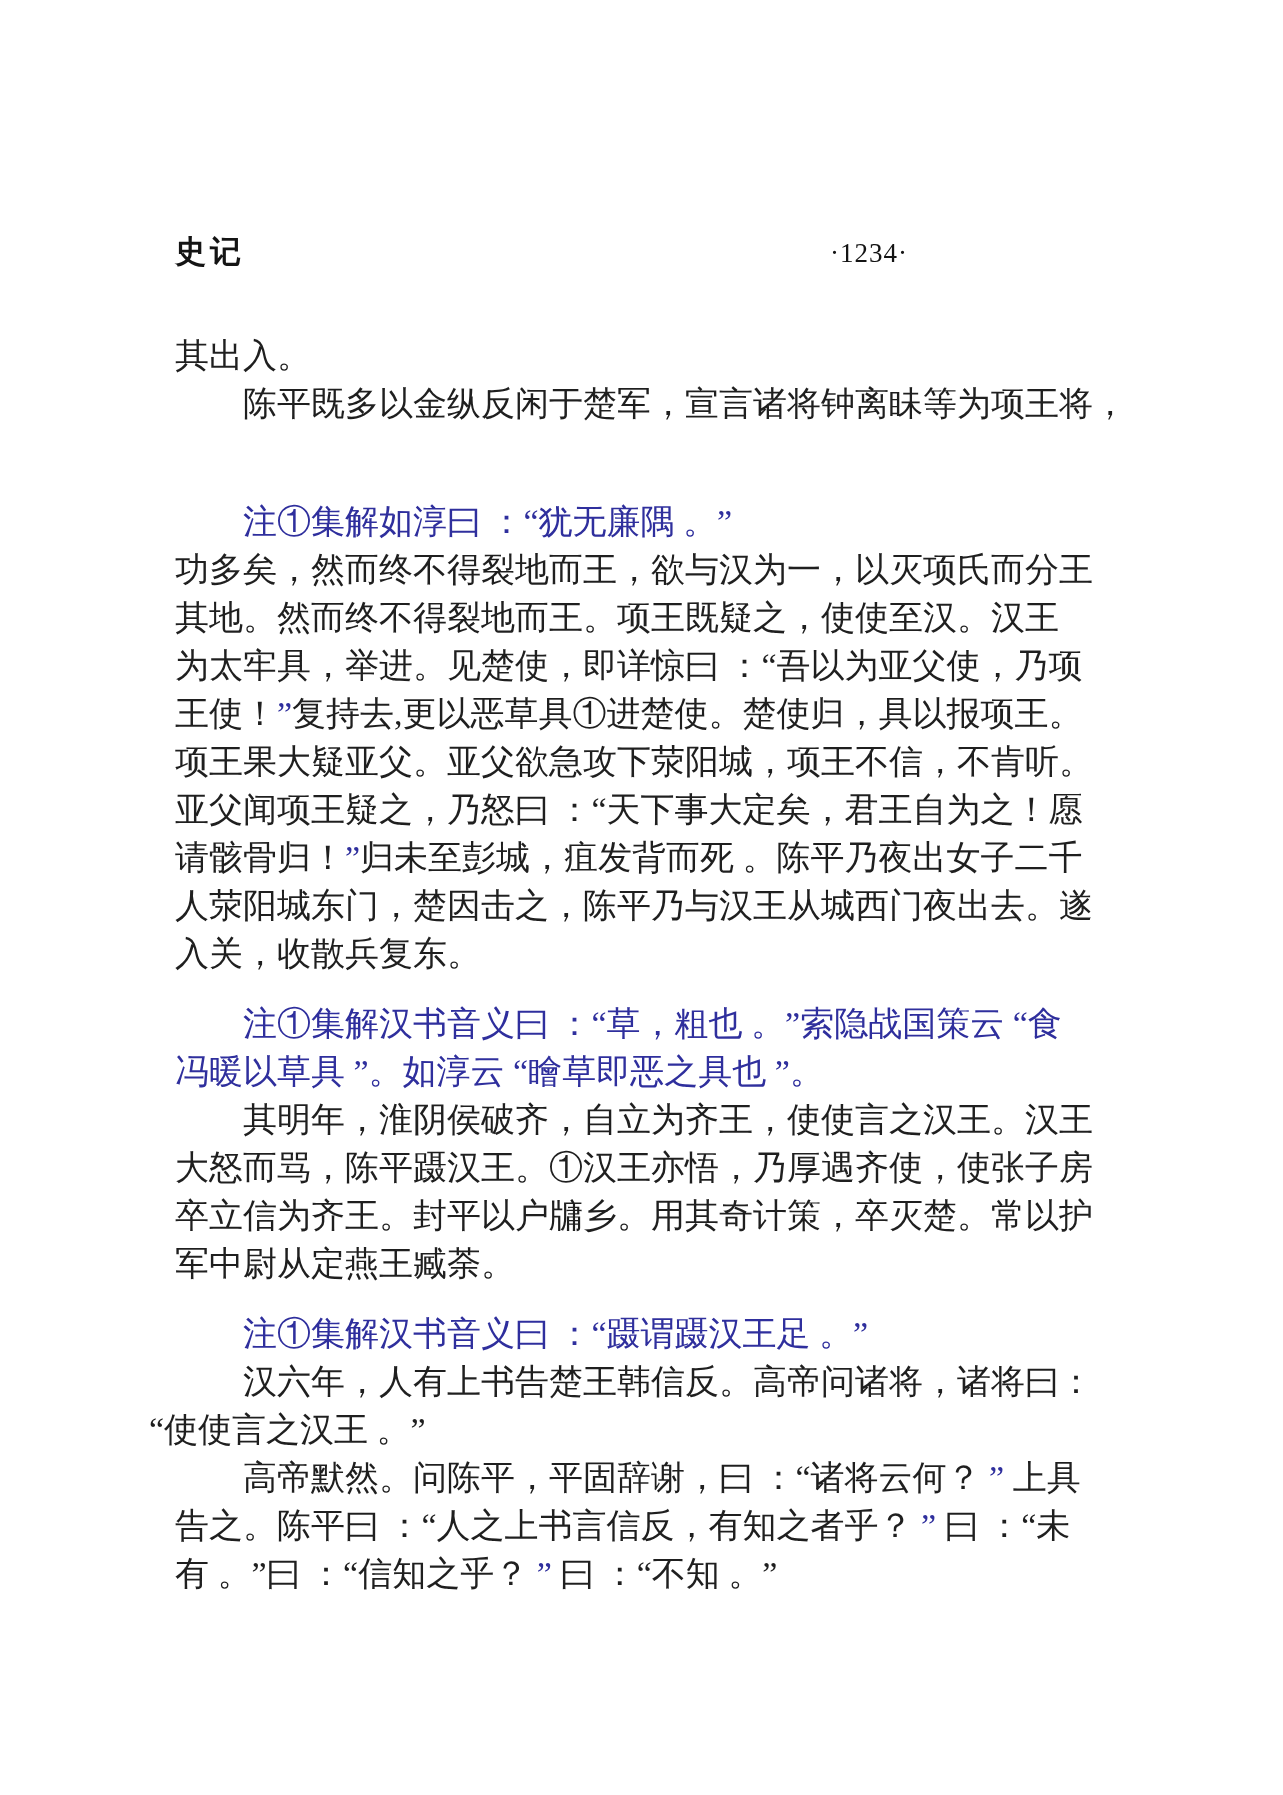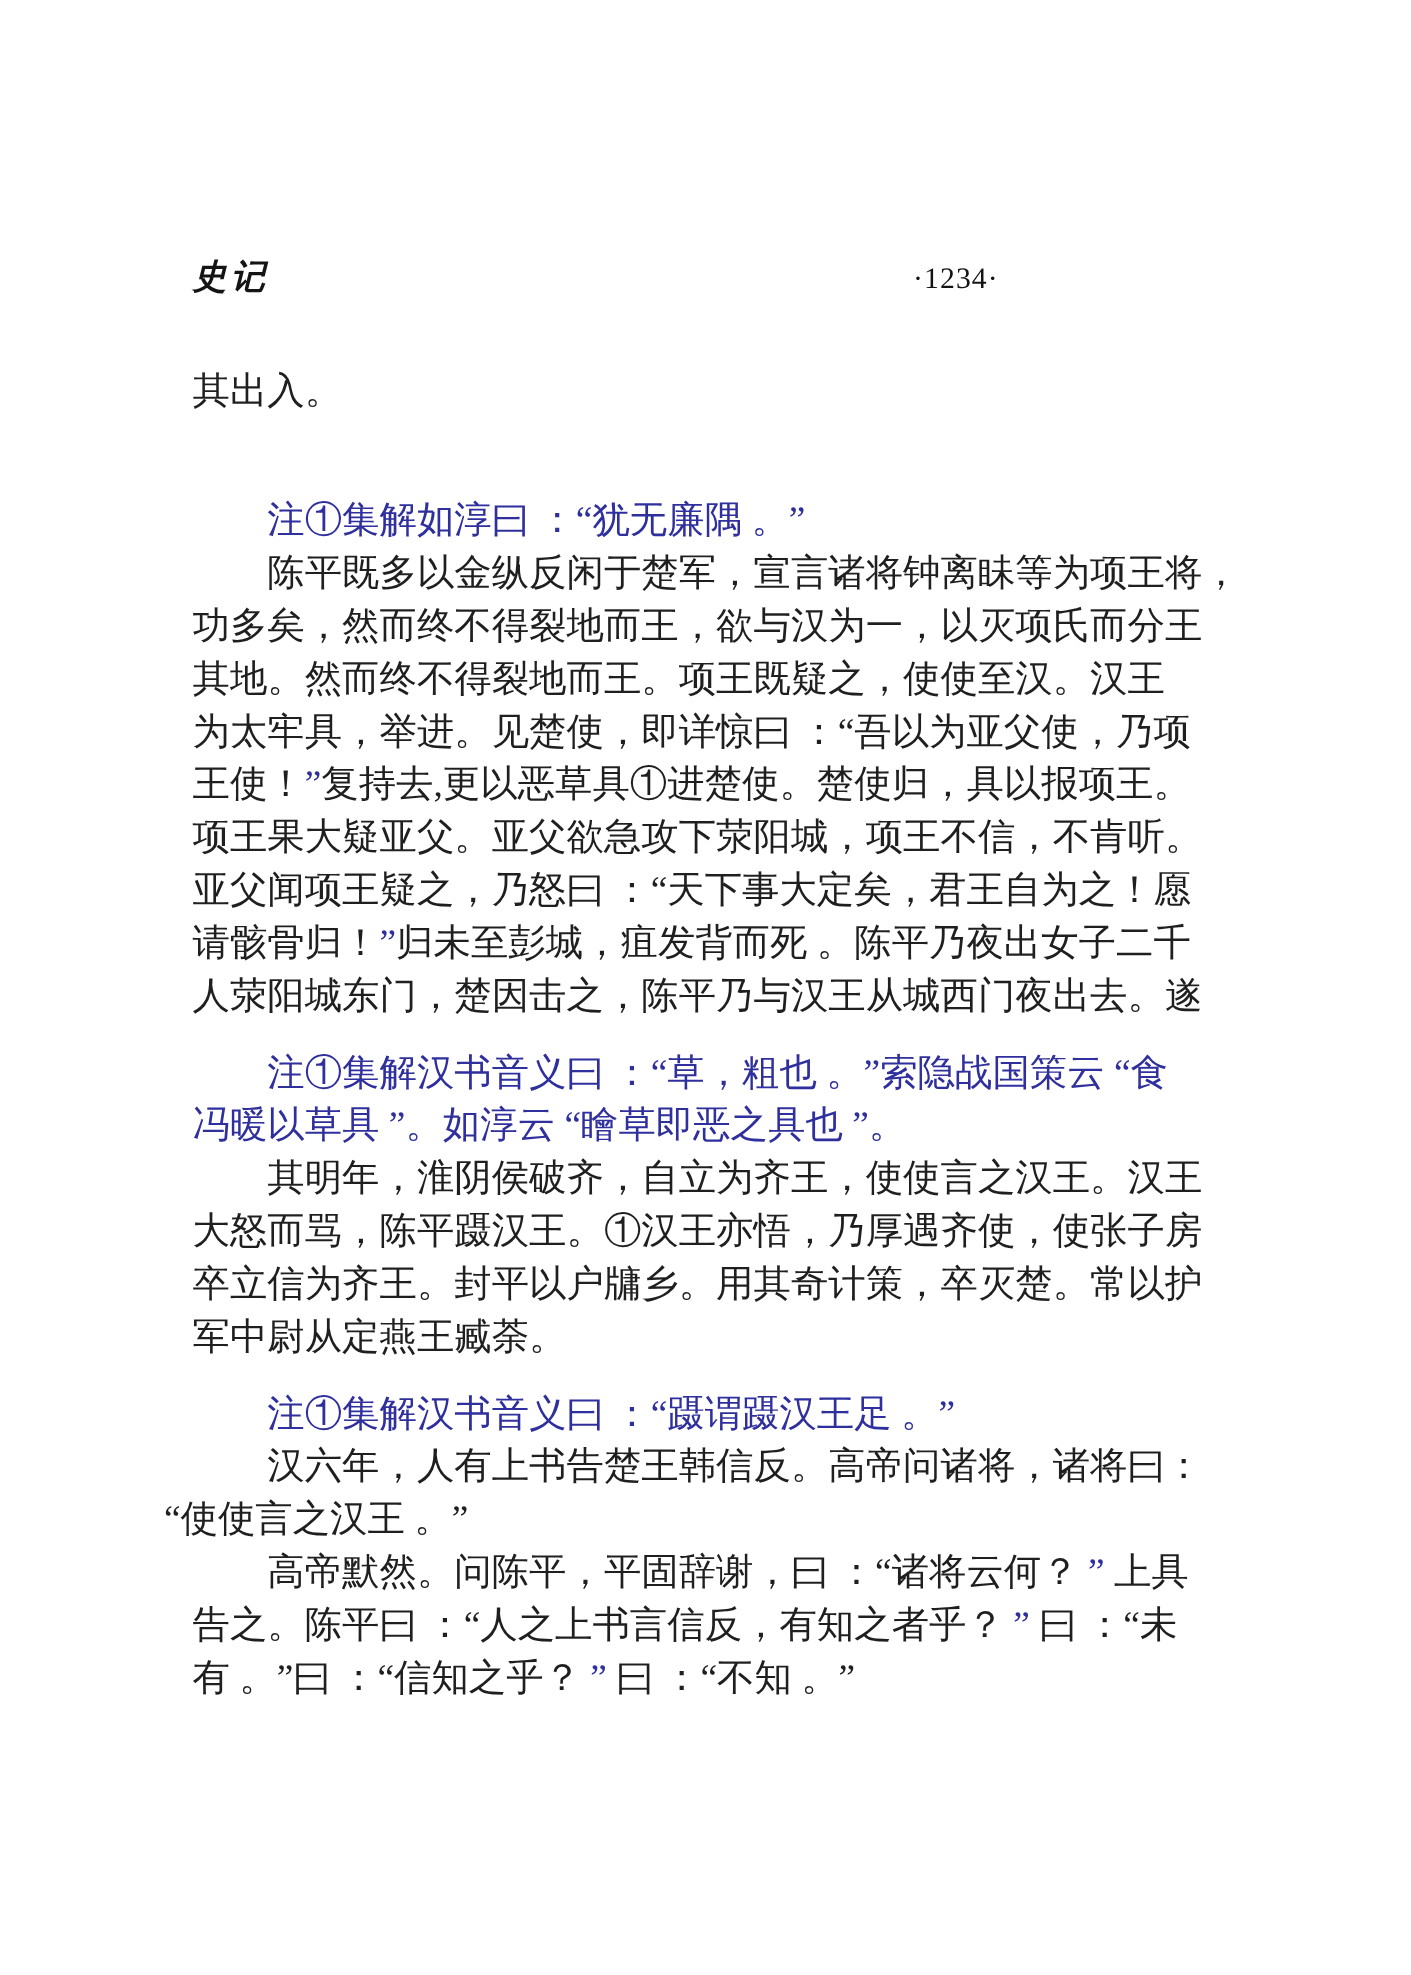--- a/index.html
+++ b/index.html
@@ -5,21 +5,21 @@
   html,body{margin:0;padding:0;background:#ffffff;}
   .page{
     position:relative;
     width:1283px;height:1795px;
     background:#ffffff;
     overflow:hidden;
     font-family:"Liberation Serif","DejaVu Serif",serif;
   }
   .book-title{
     position:absolute;left:175px;top:231px;
-    font-size:31px;font-style:italic;font-weight:bold;
+    font-size:31px;font-weight:bold;
     color:#141414;letter-spacing:4px;
   }
   .page-number{
     position:absolute;left:830px;top:238px;width:100px;
     font-size:27px;color:#141414;text-align:left;letter-spacing:1px;
   }
   .body-text{
     position:absolute;left:175px;top:332px;width:965px;
     font-size:34px;line-height:48px;
     color:#1f1f1f;
@@ -31,30 +31,31 @@
   .c-blue{color:#2f2f9d;}
 </style>
 </head>
 <body>
 
 <div class="page">
   <div class="book-title">史记</div>
   <div class="page-number">·1234·</div>
   <main class="body-text">
       <div class="line"><span class="c-ink">其出入。</span></div>
+      <div class="line ind"><span class="c-ink">陈平既多以金纵反闲于楚军，宣言诸将钟离眛等为项王将，</span></div>
       <div class="line ind" style="margin-top: 70px;"><span class="c-blue">注①集解如淳曰 ：“犹无廉隅 。”</span></div>
-      <div class="line ind"><span class="c-ink">陈平既多以金纵反闲于楚军，宣言诸将钟离眛等为项王将，</span></div>
       <div class="line"><span class="c-ink">功多矣，然而终不得裂地而王，欲与汉为一，以灭项氏而分王</span></div>
       <div class="line"><span class="c-ink">其地。然而终不得裂地而王。项王既疑之，使使至汉。汉王</span></div>
       <div class="line"><span class="c-ink">为太牢具，举进。见楚使，即详惊曰 ：“吾以为亚父使，乃项</span></div>
       <div class="line"><span class="c-ink">王使！</span><span class="c-blue">”</span><span class="c-ink">复持去,更以恶草具①进楚使。楚使归，具以报项王。</span></div>
       <div class="line"><span class="c-ink">项王果大疑亚父。亚父欲急攻下荥阳城，项王不信，不肯听。</span></div>
       <div class="line"><span class="c-ink">亚父闻项王疑之，乃怒曰 ：“天下事大定矣，君王自为之！愿</span></div>
       <div class="line"><span class="c-ink">请骸骨归！</span><span class="c-blue">”</span><span class="c-ink">归未至彭城，疽发背而死 。陈平乃夜出女子二千</span></div>
       <div class="line"><span class="c-ink">人荥阳城东门，楚因击之，陈平乃与汉王从城西门夜出去。遂</span></div>
+      <div class="line"><span class="c-ink">入关，收散兵复东。</span></div>
       <div class="line ind" style="margin-top: 22px;"><span class="c-blue">注①集解汉书音义曰 ：“草，粗也 。”索隐战国策云 “食</span></div>
       <div class="line"><span class="c-blue">冯暖以草具 ”。如淳云 “瞺草即恶之具也 ”。</span></div>
       <div class="line ind"><span class="c-ink">其明年，淮阴侯破齐，自立为齐王，使使言之汉王。汉王</span></div>
       <div class="line"><span class="c-ink">大怒而骂，陈平蹑汉王。①汉王亦悟，乃厚遇齐使，使张子房</span></div>
       <div class="line"><span class="c-ink">卒立信为齐王。封平以户牗乡。用其奇计策，卒灭楚。常以护</span></div>
       <div class="line"><span class="c-ink">军中尉从定燕王臧荼。</span></div>
       <div class="line ind" style="margin-top: 22px;"><span class="c-blue">注①集解汉书音义曰 ：“蹑谓蹑汉王足 。”</span></div>
       <div class="line ind"><span class="c-ink">汉六年，人有上书告楚王韩信反。高帝问诸将，诸将曰：</span></div>
       <div class="line hang"><span class="c-ink">“使使言之汉王 。”</span></div>
       <div class="line ind"><span class="c-ink">高帝默然。问陈平，平固辞谢，曰 ：“诸将云何？ </span><span class="c-blue">”</span><span class="c-ink"> 上具</span></div>

